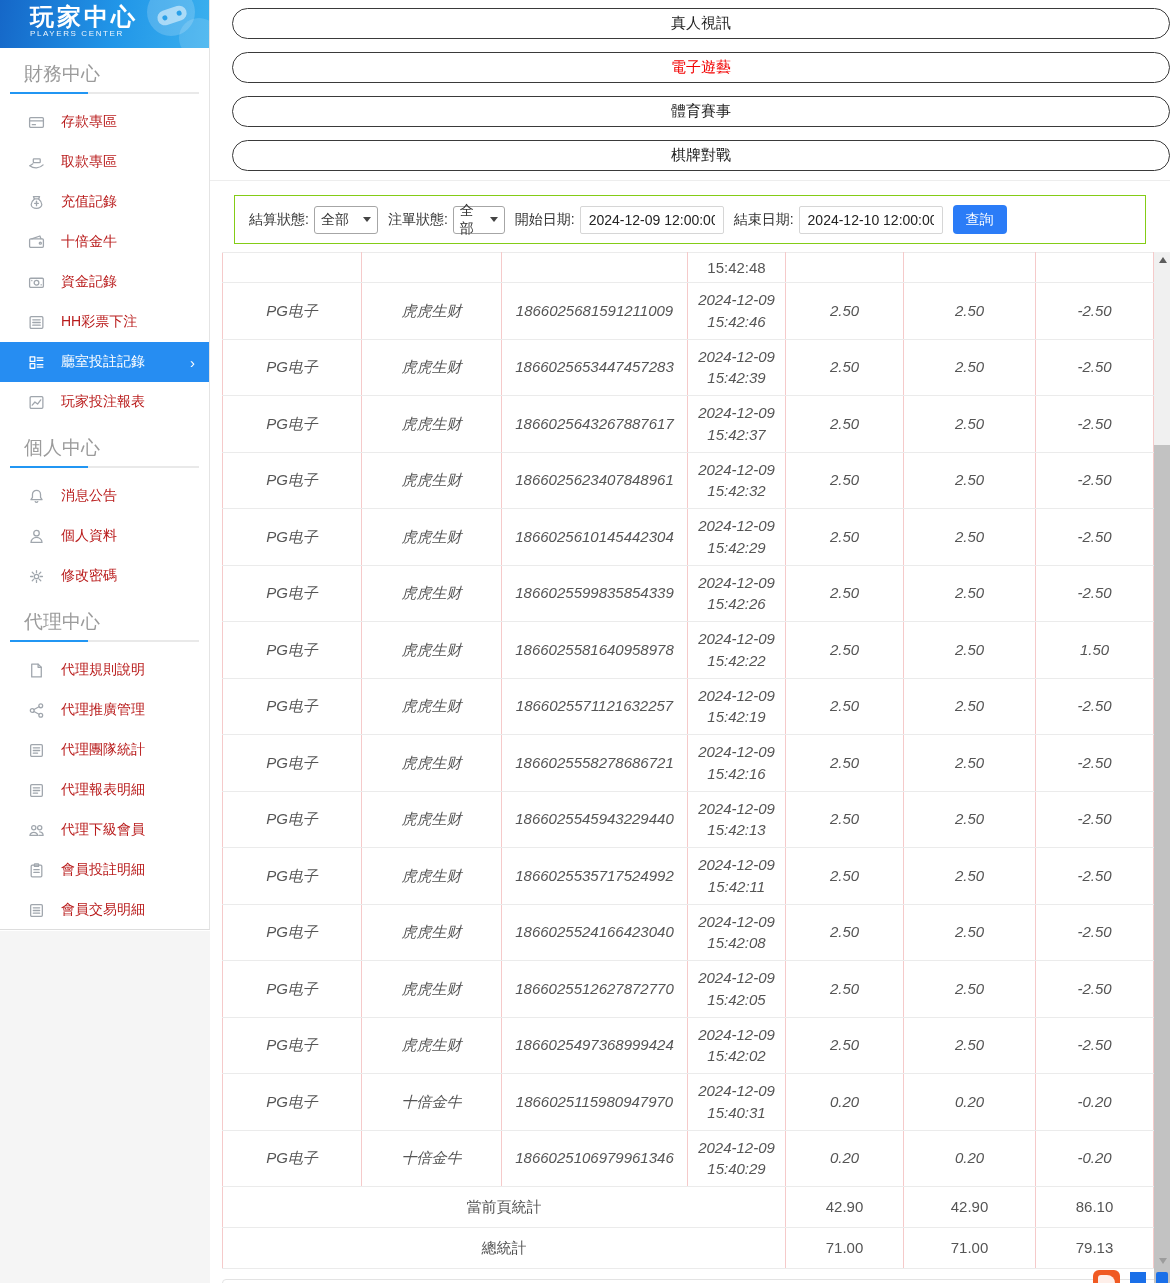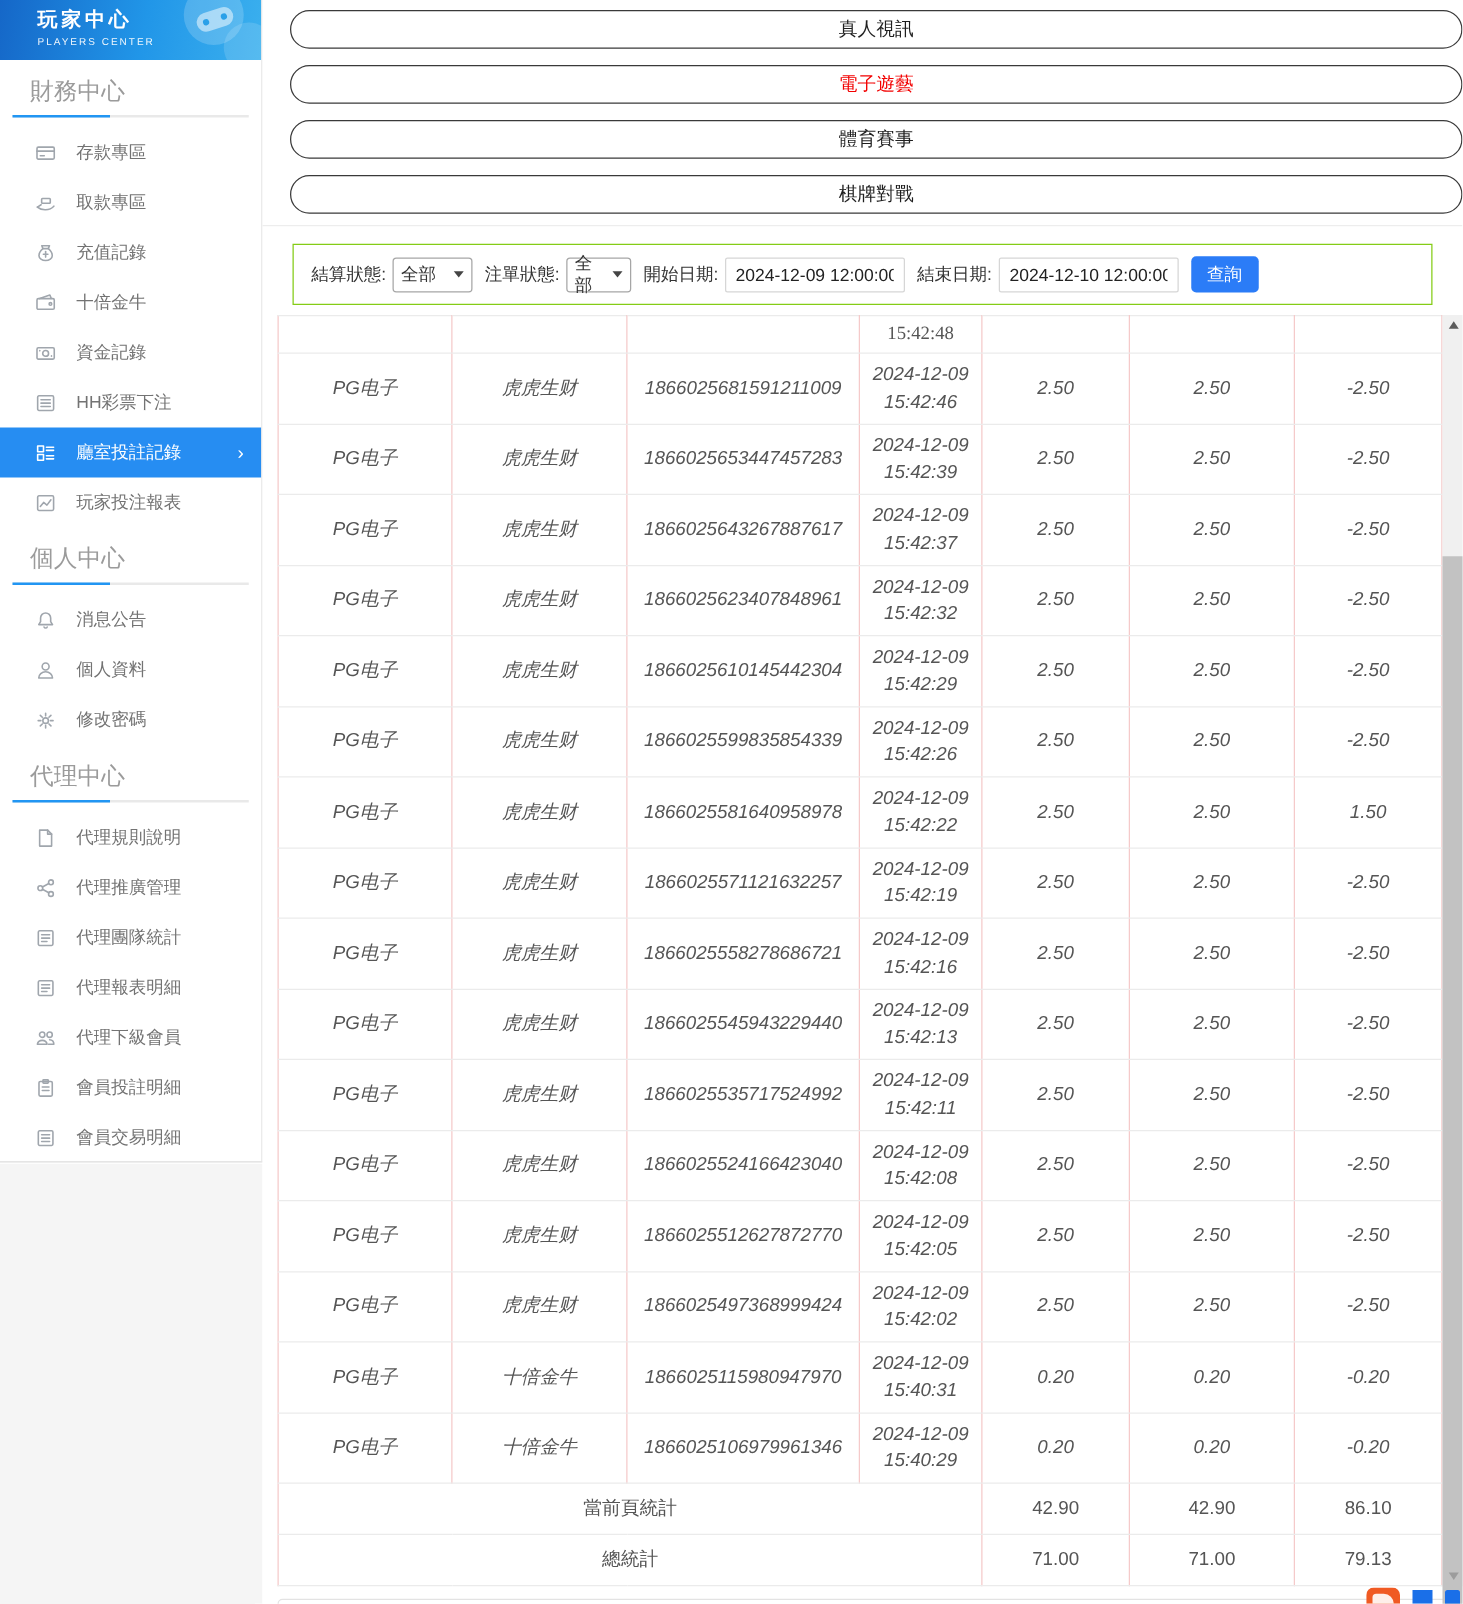--- a/index.html
+++ b/index.html
@@ -5,32 +5,32 @@
   * { box-sizing: border-box; margin: 0; padding: 0; }
   html,body { width: 1170px; height: 1283px; overflow: hidden; background: #fff;
     font-family: "Liberation Sans", sans-serif; }
   body { position: relative; }
 
   
   .sidebar { position: absolute; left: 0; top: 0; width: 210px; height: 930px;
     background: #fff; border-right: 1px solid #e4e4e4; border-bottom: 1px solid #ddd; overflow: hidden; }
   .side-bottom { position: absolute; left: 0; top: 931px; width: 210px; height: 352px; background: #f5f5f5; }
   .logo { position: relative; height: 48px; background: linear-gradient(100deg, #1567c8 0%, #2196e8 55%, #3bb0ee 100%); padding: 5px 0 0 30px; overflow: hidden; }
-  .logo-title { color: #fff; font-size: 16px; font-weight: bold; letter-spacing: 3px; line-height: 24px; }
+  .logo-title { color: #fff; font-size: 24px; font-weight: bold; letter-spacing: 3px; line-height: 24px; }
   .logo-sub { color: rgba(255,255,255,0.92); font-size: 8px; letter-spacing: 1.6px; font-weight: normal; }
   .logo-deco1 { position: absolute; right: 14px; top: -12px; width: 48px; height: 48px; border-radius: 50%; background: rgba(255,255,255,0.18); }
   .logo-deco2 { position: absolute; right: -10px; top: 18px; width: 40px; height: 40px; border-radius: 50%; background: rgba(255,255,255,0.14); }
   .logo-pad { position: absolute; right: 22px; top: 8px; width: 30px; height: 15px; border-radius: 8px; background: rgba(255,255,255,0.5); transform: rotate(-18deg); }
   .logo-pad::before, .logo-pad::after { content: ""; position: absolute; width: 5px; height: 5px; border-radius: 50%; background: #2aa0e8; top: 5px; }
   .logo-pad::before { left: 5px; } .logo-pad::after { right: 5px; }
 
   .side-title { margin: 14px 10px 0; padding-left: 14px; font-size: 19px; color: #9b9b9b; line-height: 24px; }
   .side-underline { margin: 6px 10px 8px; height: 2px; background: #e9e9e9; position: relative; }
   .side-underline::before { content: ""; position: absolute; left: 0; top: 0; width: 78px; height: 2px; background: #2196f3; }
-  .side-item { display: flex; align-items: center; height: 40px; padding: 0 14px 0 28px; color: #737373; font-size: 14px; cursor: pointer; }
+  .side-item { display: flex; align-items: center; height: 40px; padding: 0 14px 0 28px; color: #b91c1c; font-size: 14px; cursor: pointer; }
   .side-item .side-icon { width: 17px; height: 17px; color: #a0a6ad; flex: none; margin-right: 16px; }
   .side-item .side-icon svg { width: 17px; height: 17px; display: block; }
   .side-item.active { background: #268df2; color: #fff; }
   .side-item.active .side-icon { color: #fff; }
   .side-item .chev { margin-left: auto; font-size: 15px; color: #fff; }
 
   
   .main { position: absolute; left: 210px; top: 0; width: 960px; height: 1283px; background: #fff; }
   .tabs { display: flex; gap: 13px; padding: 8px 0 9px 22px; border-bottom: 1px solid #ededed; flex-direction: column; }
   .tab { border: 1.5px solid #3a3a3a; border-radius: 16px; padding: 5px 17px; font-size: 15px; color: #1f1f1f; background: #fff; cursor: pointer; white-space: nowrap; }
@@ -44,21 +44,21 @@
   .sel .tri { width: 0; height: 0; border-left: 4px solid transparent; border-right: 4px solid transparent; border-top: 5px solid #444; margin-left: 6px; }
   .dateinput { width: 144px; height: 28px; border: 1px solid #d6d6d6; border-radius: 2px; padding: 0 8px; font-size: 14px; color: #222; font-family: "Liberation Sans", sans-serif; }
   .searchbtn { background: #2b7cf7; color: #fff; border: none; border-radius: 4px; height: 29px; padding: 0 13px; font-size: 14px; margin-left: 10px; cursor: pointer; font-family: "Liberation Sans", sans-serif; }
 
   .tablewrap { display: flex; align-items: stretch; margin: 8px 0 0 12px; }
   table.bets { border-collapse: collapse; table-layout: fixed; width: 931px; }
   table.bets td { border-top: 1px solid #ebebeb; border-bottom: 1px solid #ebebeb;
     border-left: 1px solid #f5caca; border-right: 1px solid #f5caca;
     text-align: center; vertical-align: middle; font-size: 15px; color: #555;
     padding: 6px 3px; line-height: 1.45; overflow: hidden; }
-  tr.partialrow { height: 30px; font-family: Liberation Serif, serif; }
+  tr.partialrow { height: 30px; }
   tr.partialrow td { padding: 2px 3px; }
   tr.datarow { height: 45px; font-style: italic; }
   tr.summaryrow { height: 41px; }
 
   .vscroll { width: 17px; background: #f0f0f0; position: relative; flex: none; }
   .sb-arrow { position: absolute; left: 0; width: 17px; height: 16px; display: flex; align-items: center; justify-content: center; cursor: pointer; }
   .sb-arrow.up { top: 0; } .sb-arrow.down { bottom: 0; }
   .sb-arrow.up i { width: 0; height: 0; border-left: 4px solid transparent; border-right: 4px solid transparent; border-bottom: 6px solid #5c5c5c; }
   .sb-arrow.down i { width: 0; height: 0; border-left: 4px solid transparent; border-right: 4px solid transparent; border-top: 6px solid #9c9c9c; }
   .sb-thumb { position: absolute; left: 0; top: 193px; width: 17px; height: 868px; background: #c2c2c2; cursor: pointer; }

